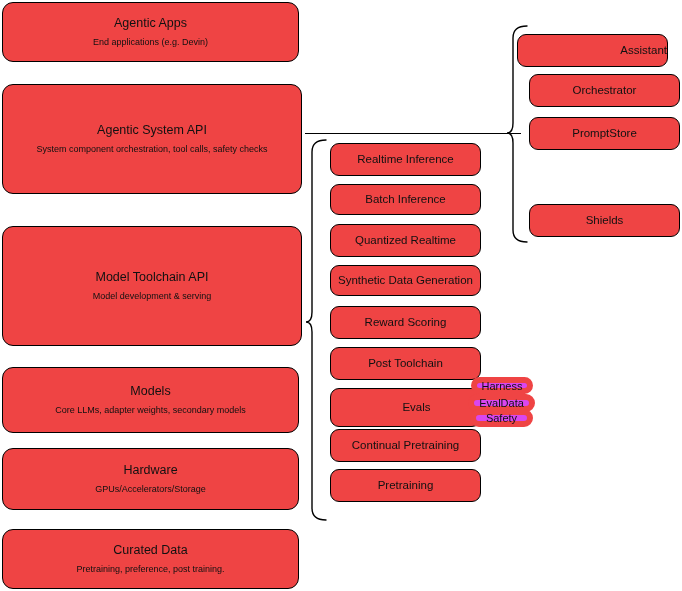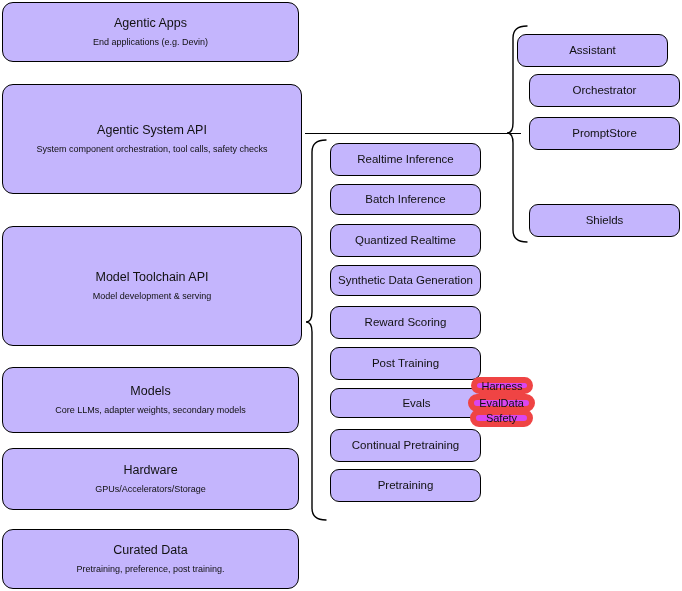--- a/index.html
+++ b/index.html
@@ -15,21 +15,21 @@
     position: relative;
     width: 682px;
     height: 591px;
     background: #ffffff;
     overflow: hidden;
   }
   .node {
     position: absolute;
     box-sizing: border-box;
     border: 1px solid #000000;
-    background: #c4b5fd;
+    background: #ef4444;
     display: flex;
     flex-direction: column;
     align-items: center;
     justify-content: center;
     text-align: center;
     line-height: 1.25;
   }
   .layer {
     border-radius: 11px;
   }
@@ -126,43 +126,43 @@
   <div class="node cap" style="left:330px; top:224px; width:151px; height:33px;">
     <span>Quantized Realtime</span>
   </div>
   <div class="node cap" style="left:330px; top:265px; width:151px; height:31px;">
     <span>Synthetic Data Generation</span>
   </div>
   <div class="node cap" style="left:330px; top:306px; width:151px; height:33px;">
     <span>Reward Scoring</span>
   </div>
   <div class="node cap" style="left:330px; top:347px; width:151px; height:33px;">
-    <span>Post Training</span>
+    <span>Post Toolchain</span>
   </div>
-  <div class="node cap" style="left:330px; top:388px; width:151px; height:30px;padding-left:22px;">
+  <div class="node cap" style="left:330px; top:388px; width:151px; height:39px;padding-left:22px;">
     <span>Evals</span>
   </div>
   <div class="node cap" style="left:330px; top:429px; width:151px; height:33px;">
     <span>Continual Pretraining</span>
   </div>
   <div class="node cap" style="left:330px; top:469px; width:151px; height:33px;">
     <span>Pretraining</span>
   </div>
 
   <div class="pill" style="left:471px; top:377px; width:62px; height:17px;">
     <span>Harness</span>
   </div>
   <div class="pill" style="left:468px; top:394px; width:67px; height:18px;">
     <span>EvalData</span>
   </div>
   <div class="pill" style="left:470px; top:409px; width:63px; height:18px;">
     <span>Safety</span>
   </div>
 
-  <div class="node cap" style="left:517px; top:34px; width:151px; height:33px;">
+  <div class="node cap" style="left:517px; top:34px; width:151px; height:33px;align-items:flex-end;">
     <span>Assistant</span>
   </div>
   <div class="node cap" style="left:529px; top:74px; width:151px; height:33px;">
     <span>Orchestrator</span>
   </div>
   <div class="node cap" style="left:529px; top:117px; width:151px; height:33px;">
     <span>PromptStore</span>
   </div>
   <div class="node cap" style="left:529px; top:204px; width:151px; height:33px;">
     <span>Shields</span>

